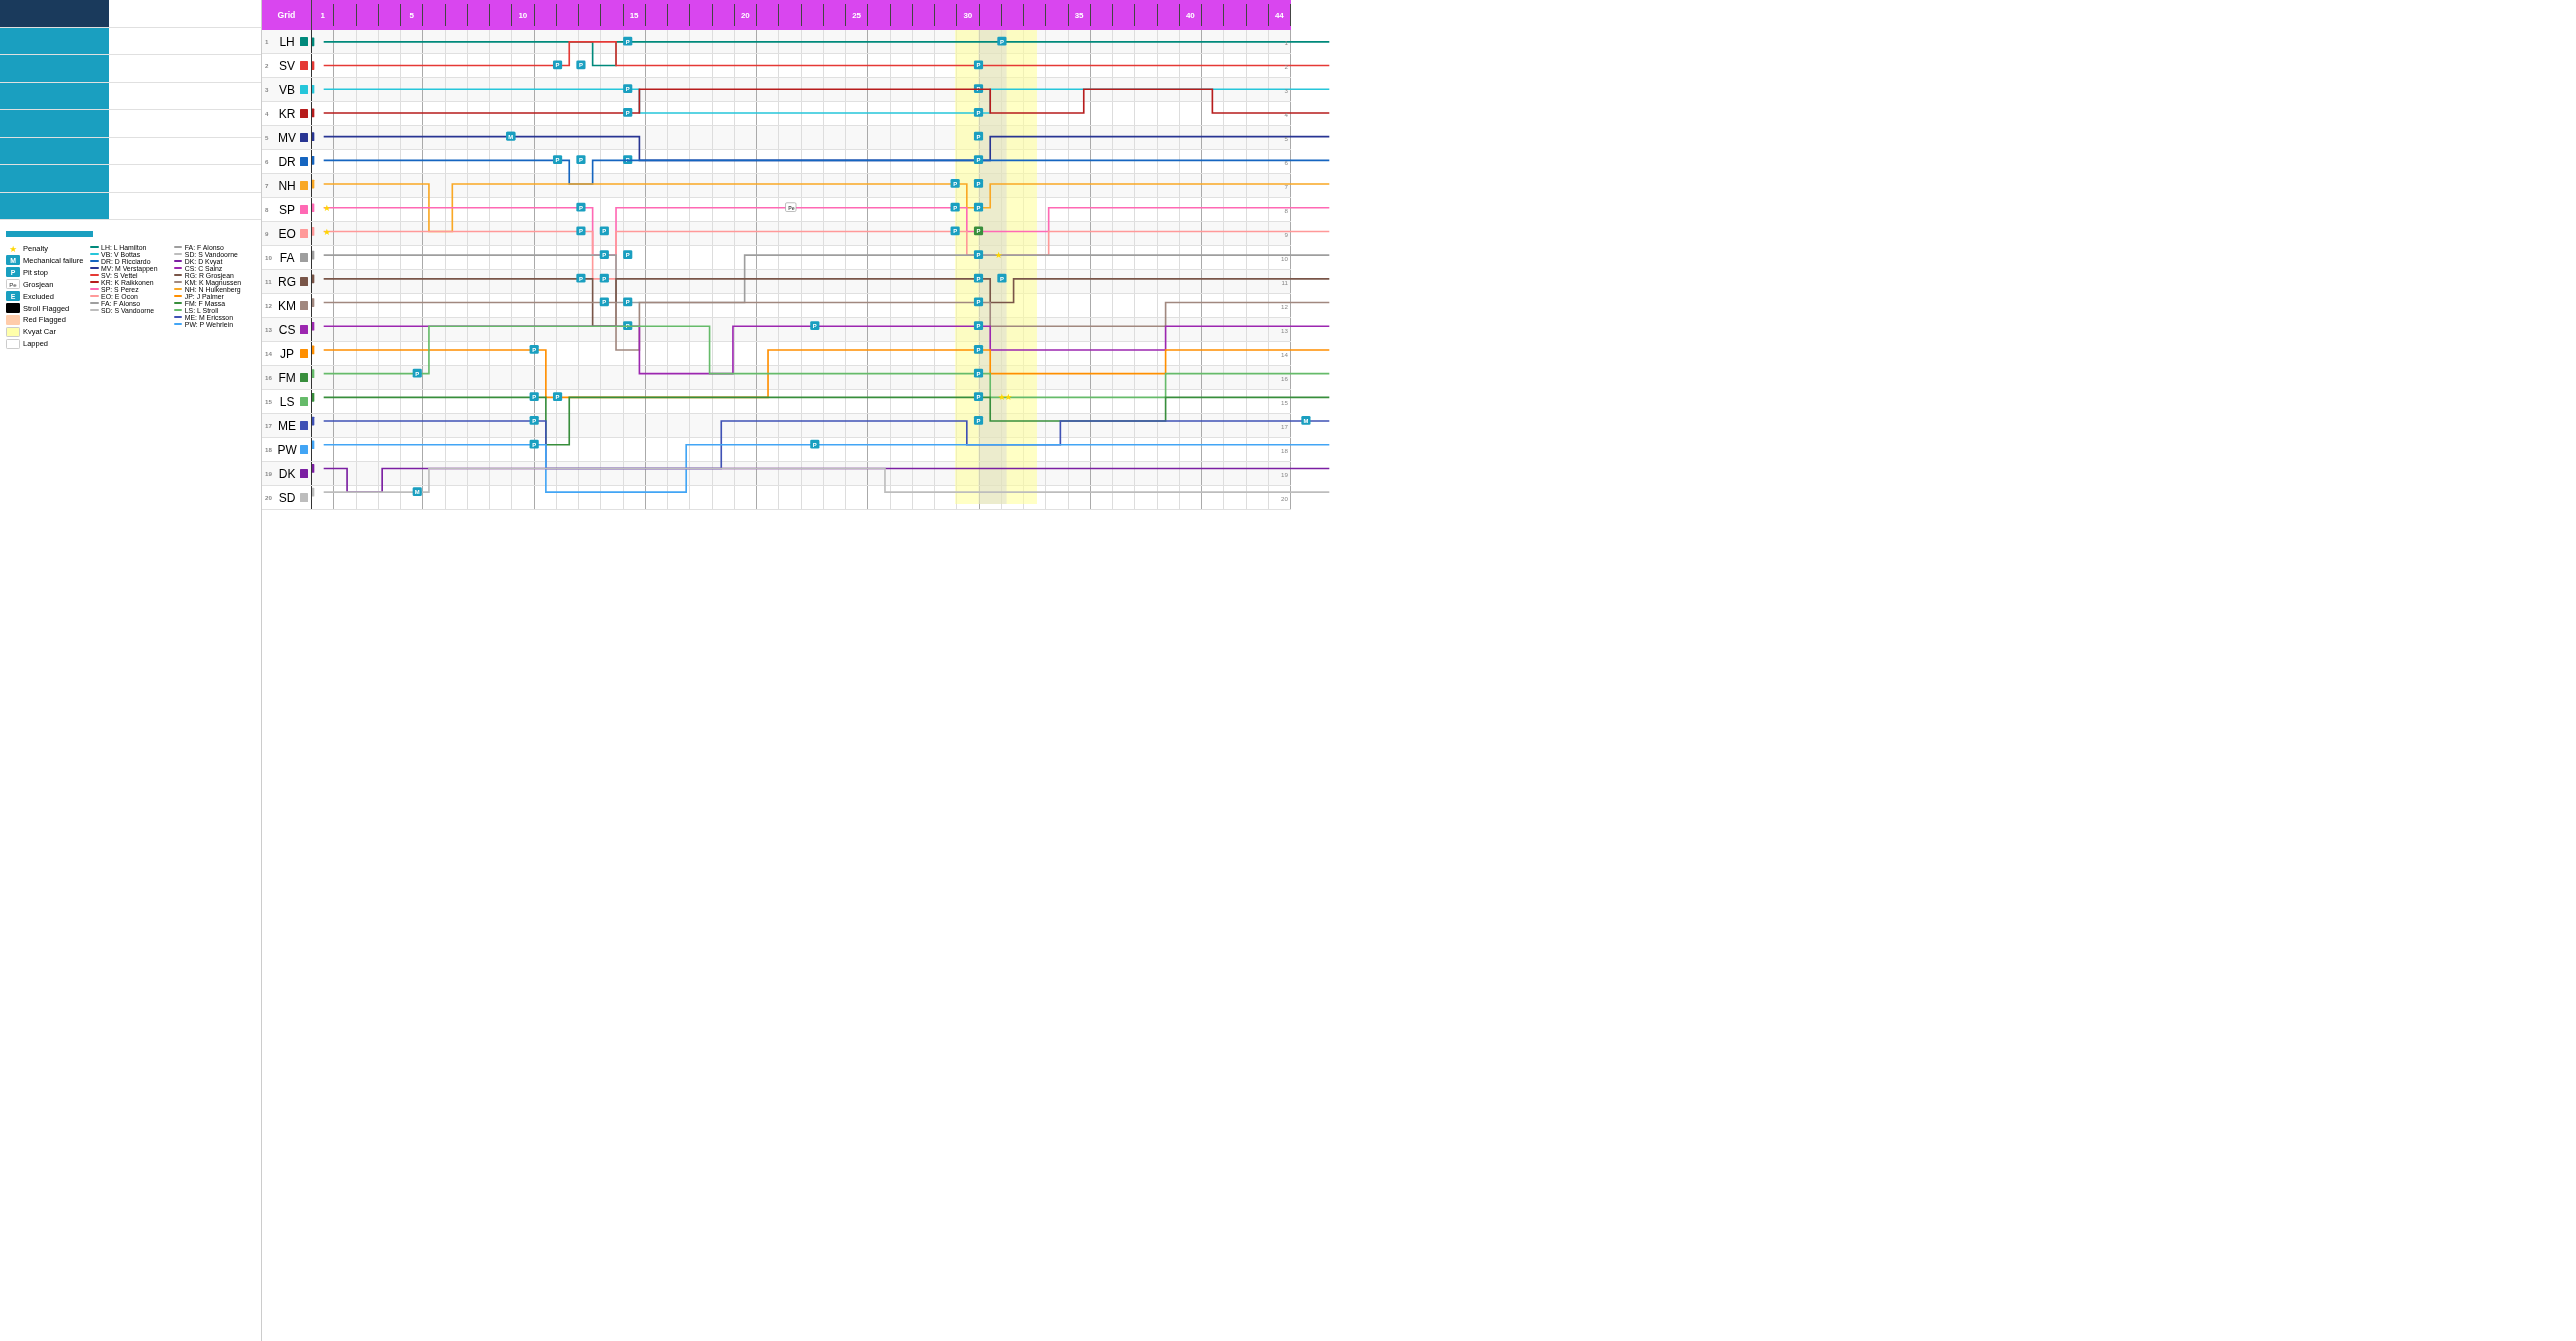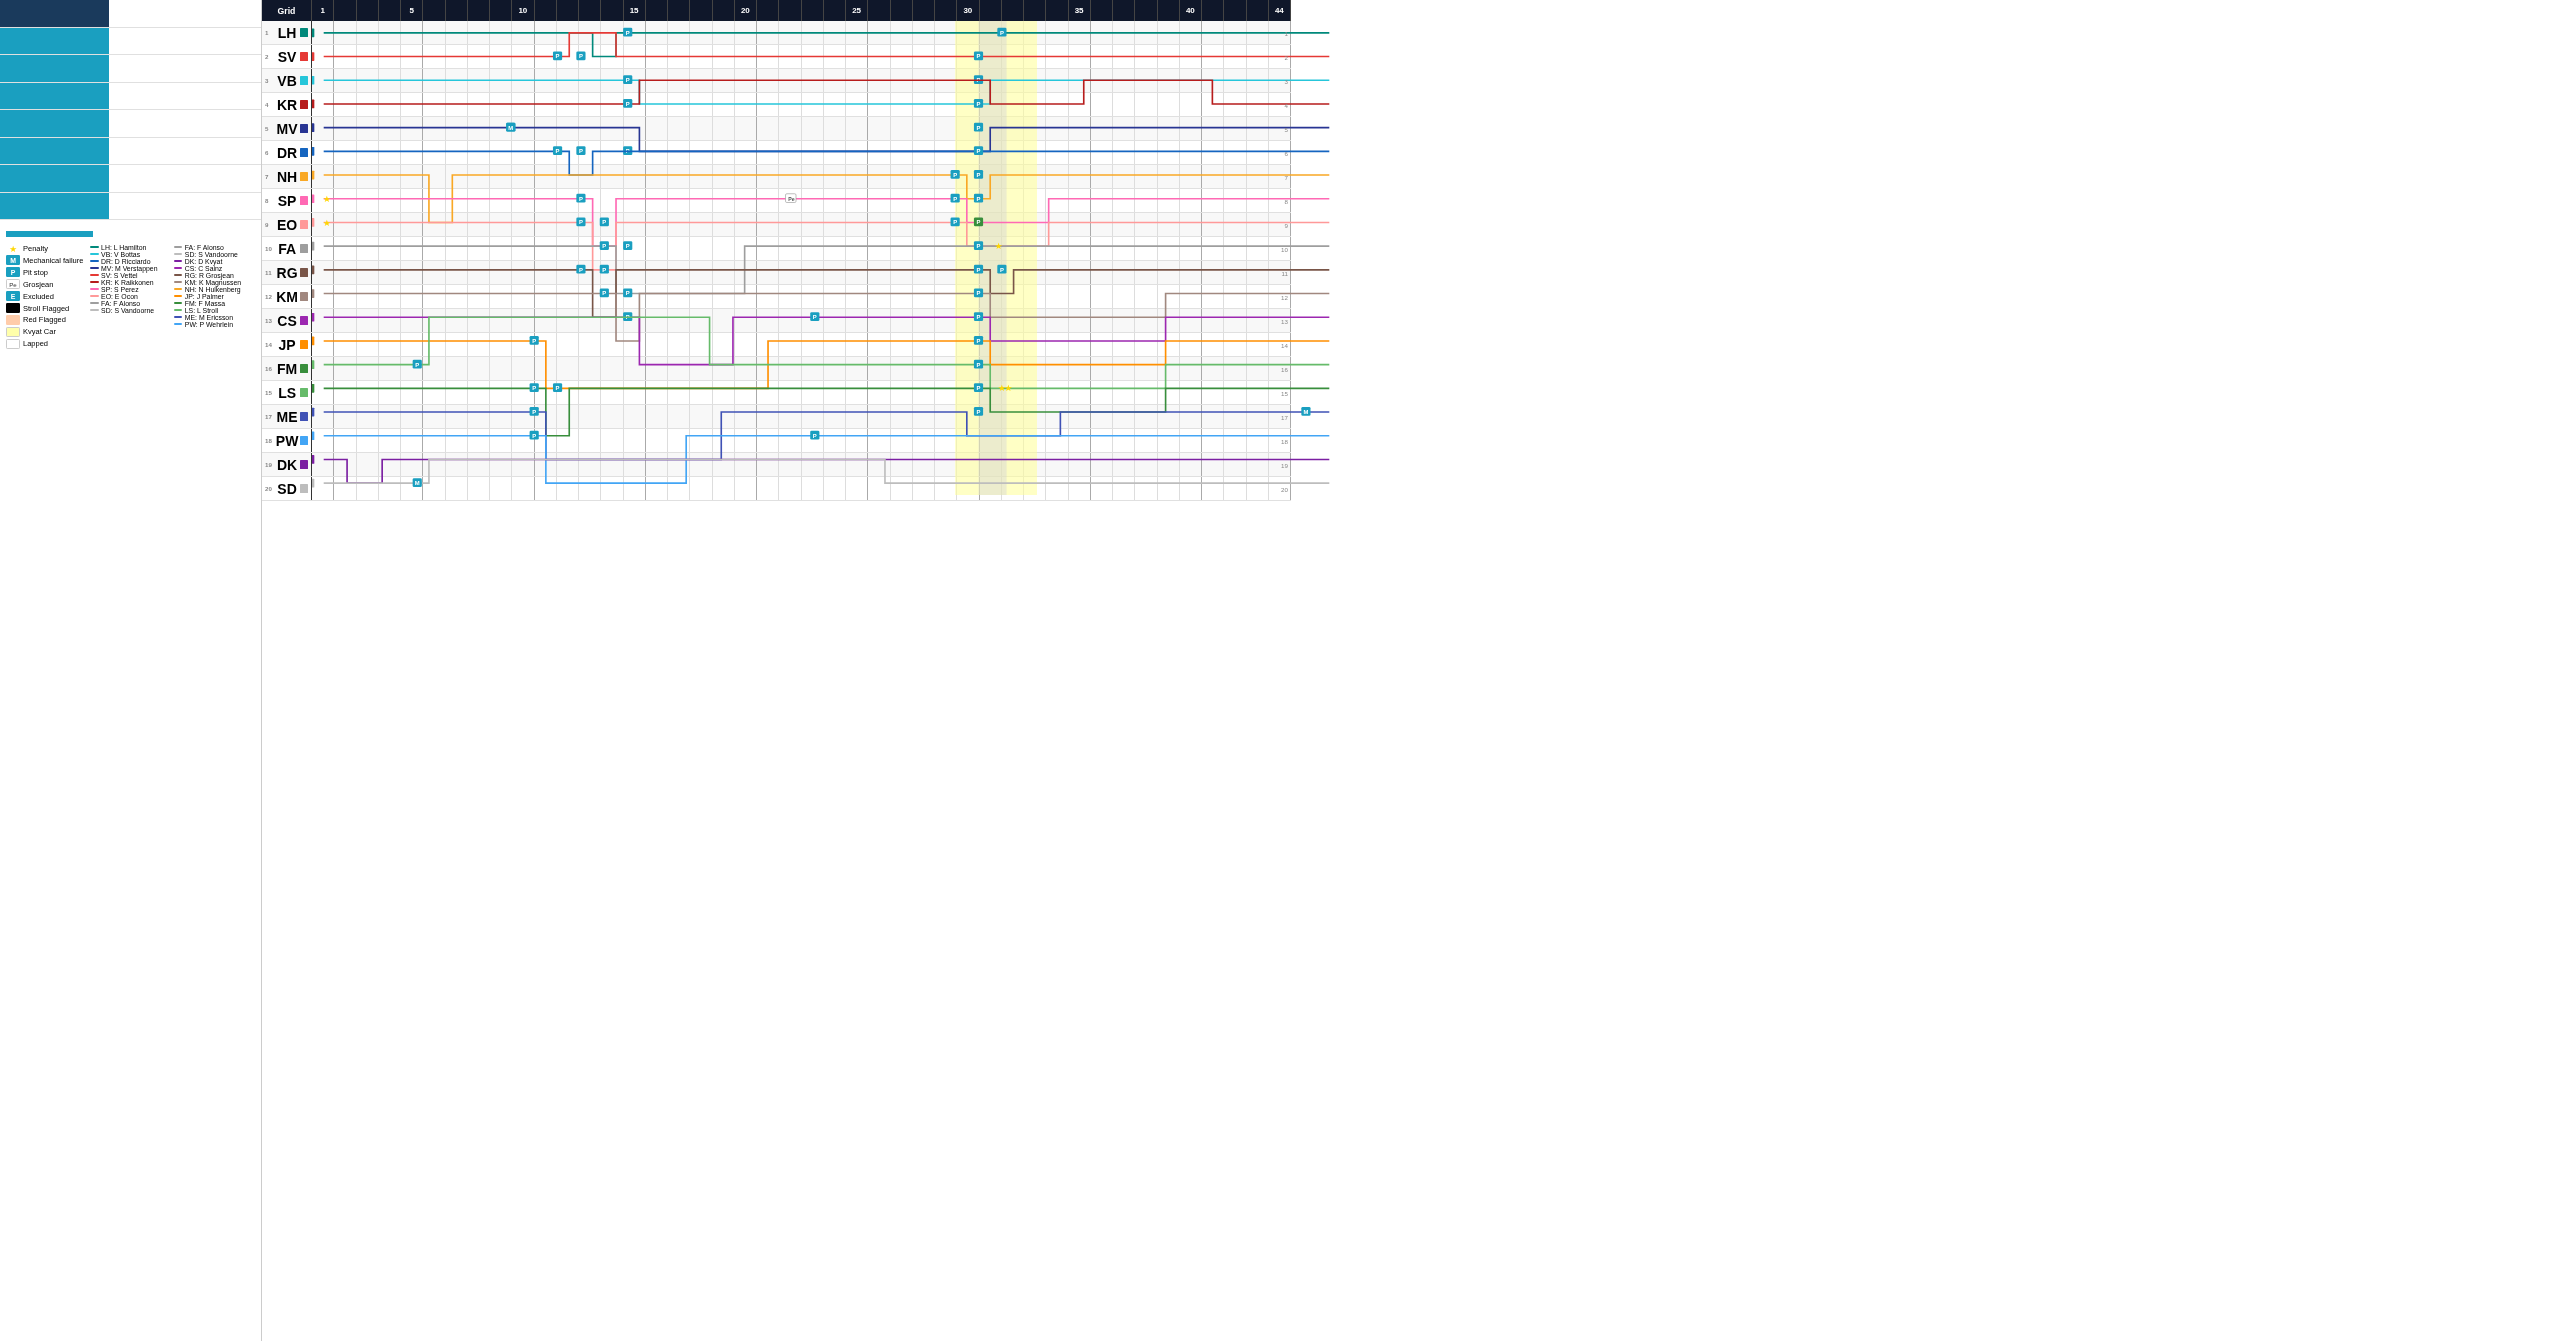--- a/index.html
+++ b/index.html
@@ -162,23 +162,23 @@
       background: #fff;
     }
 
     .chart-container {
       position: relative;
       width: 1029px;
     }
 
     .chart-header {
       display: flex;
-      background: #0f172a;
+      background: #d946ef;
       color: #fff;
-      height: 21px;
+      height: 30px;
       align-items: center;
     }
 
     .grid-label {
       width: 50px;
       min-width: 50px;
       text-align: center;
       font-weight: bold;
       font-size: 8.7px;
       border-right: 0.6px solid #444;
@@ -244,22 +244,22 @@
       position: relative;
     }
 
     .driver-num {
       color: #888;
       font-size: 6.2px;
       min-width: 8.7px;
     }
 
     .driver-code {
-      font-weight: bold;
-      font-size: 14px;
+      font-weight: normal;
+      font-size: 12px;
     }
 
     .lap-area {
       flex: 1;
       position: relative;
       overflow: hidden;
     }
 
     .lap-grid-lines {
       position: absolute;

